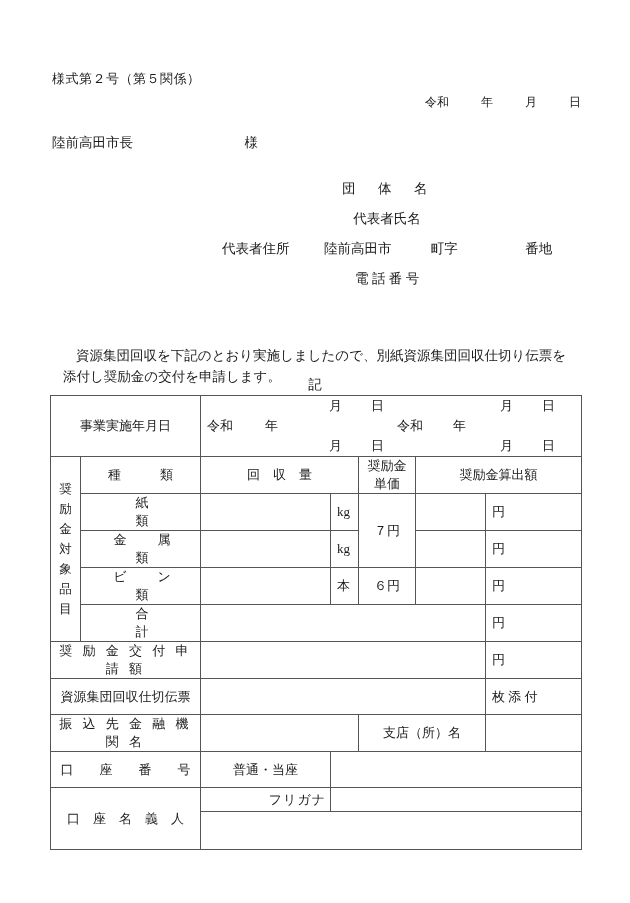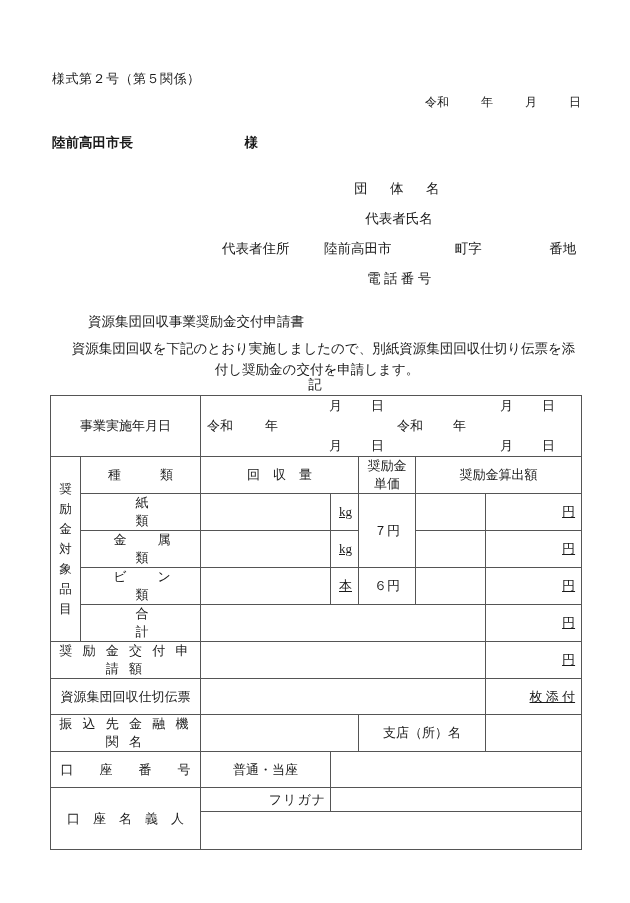--- a/index.html
+++ b/index.html
@@ -41,21 +41,20 @@
   }
   .date-line span { display: inline-block; }
   .gap-sm { width: 26px; }
 
   .addressee {
     position: absolute;
     left: 52px;
     top: 134px;
     font-size: 13.5px;
     white-space: nowrap;
-    font-weight: bold;
   }
   .addressee .sama {
     display: inline-block;
     margin-left: 108px;
   }
 
   
   .applicant {
     position: absolute;
     left: 222px;
@@ -63,40 +62,40 @@
     font-size: 13.5px;
     text-align: center;
   }
   .applicant .arow {
     height: 30px;
     line-height: 30px;
     white-space: nowrap;
   }
   .sp4 { letter-spacing: 4.5px; }
   .applicant .addr-city { display: inline-block; margin-left: 31px; }
-  .applicant .addr-town { display: inline-block; margin-left: 60px; }
+  .applicant .addr-town { display: inline-block; margin-left: 36px; }
   .applicant .addr-no   { display: inline-block; margin-left: 64px; }
 
   
   .doc-title {
     position: absolute;
     left: 88px;
     top: 313px;
     font-size: 13.5px;
     white-space: nowrap;
   }
   .body-text {
     position: absolute;
     left: 52px;
     top: 334px;
     width: 530px;
     font-size: 13.5px;
     line-height: 21px;
   }
-  .body-text p { margin: 4px; text-indent: 13px; text-align: center; }
+  .body-text p { margin: 11px; text-indent: 13px; }
   .ki {
     position: absolute;
     left: 0;
     top: 376px;
     width: 630px;
     text-align: center;
     font-size: 13.5px;
   }
 
   
@@ -113,21 +112,21 @@
     border: 1.6px solid #111;
   }
   table.form td {
     border: 0.8px solid #555;
     font-size: 13px;
     padding: 0 6px;
     vertical-align: middle;
     background: #fff;
   }
   .c  { text-align: center; }
-  .r  { text-align: right; text-decoration: underline; }
+  .r  { text-align: left; }
   .l  { text-align: right; }
 
   
   .vlabel {
     text-align: center;
     padding: 0 !important;
     width: 30px;
   }
   .vlabel .vtext {
     display: block;
@@ -213,21 +212,20 @@
       <span>代表者住所</span>
       <span class="addr-city">陸前高田市</span>
       <span class="addr-town">町字</span>
       <span class="addr-no">番地</span>
     </div>
     <div class="arow">
       <span>電 話 番 号</span>
     </div>
   </div>
 
-  <div class="doc-title">資源集団回収事業奨励金交付申請書</div>
 
   <div class="body-text">
     <p>資源集団回収を下記のとおり実施しましたので、別紙資源集団回収仕切り伝票を添付し奨励金の交付を申請します。</p>
   </div>
 
   <div class="ki">記</div>
 
   <div class="tbl-wrap">
     <table class="form">
       <colgroup>

